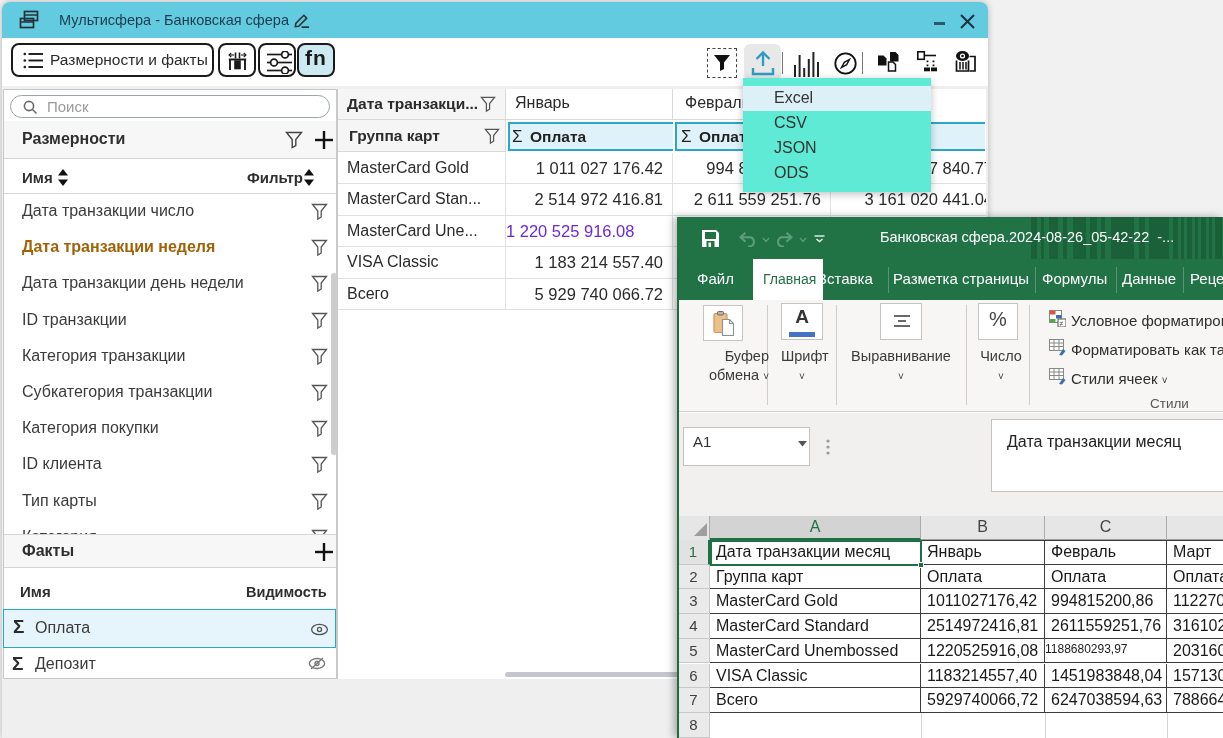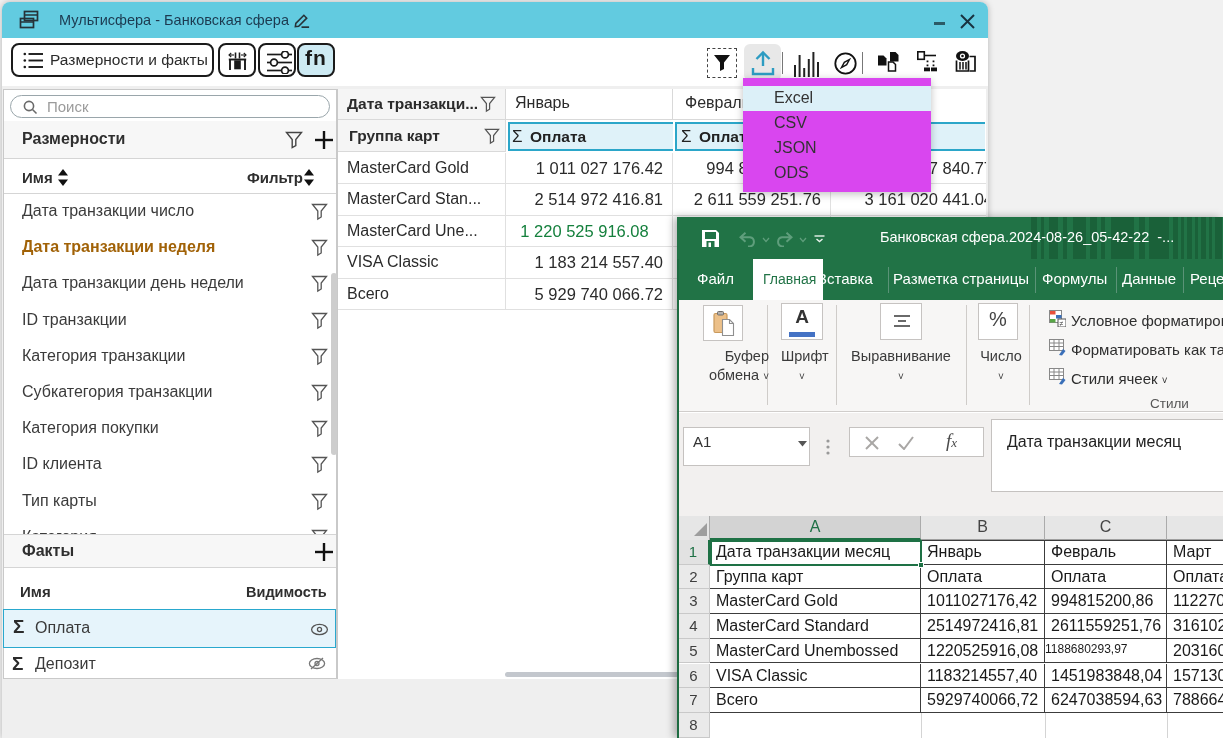--- a/index.html
+++ b/index.html
@@ -263,21 +263,21 @@
       <div class="abs" style="left:9px;top:101.4px;font-size:16px;color:#2b2b2b;">MasterCard Stan...</div>
       <div class="abs" style="left:168px;top:95.4px;width:167px;height:31.4px;border-bottom:1px solid #e0e0e0;border-right:1px solid #e0e0e0;"></div>
       <div class="abs" style="left:168px;top:101.4px;width:157px;font-size:16.5px;color:#2b2b2b;text-align:right;">2 514 972 416.81</div>
       <div class="abs" style="left:335px;top:95.4px;width:158px;height:31.4px;border-bottom:1px solid #e0e0e0;border-right:1px solid #e0e0e0;"></div>
       <div class="abs" style="left:335px;top:101.4px;width:148px;font-size:16.5px;color:#2b2b2b;text-align:right;">2 611 559 251.76</div>
       <div class="abs" style="left:493px;top:95.4px;width:160px;height:31.4px;border-bottom:1px solid #e0e0e0;"></div>
       <div class="abs" style="left:493px;top:101.4px;width:162px;font-size:16.5px;color:#2b2b2b;text-align:right;">3 161 020 441.04</div>
       <div class="abs" style="left:0;top:126.8px;width:168px;height:31.4px;border-bottom:1px solid #e0e0e0;border-right:1px solid #e0e0e0;"></div>
       <div class="abs" style="left:9px;top:132.8px;font-size:16px;color:#2b2b2b;">MasterCard Une...</div>
       <div class="abs" style="left:168px;top:126.8px;width:167px;height:31.4px;border-bottom:1px solid #e0e0e0;border-right:1px solid #e0e0e0;"></div>
-      <div class="abs" style="left:168px;top:132.8px;width:157px;font-size:16.5px;color:#15803d;text-align:center;">1 220 525 916.08</div>
+      <div class="abs" style="left:168px;top:132.8px;width:157px;font-size:16.5px;color:#6d28d9;text-align:left;">1 220 525 916.08</div>
       <div class="abs" style="left:335px;top:126.8px;width:158px;height:31.4px;border-bottom:1px solid #e0e0e0;border-right:1px solid #e0e0e0;"></div>
       <div class="abs" style="left:335px;top:132.8px;width:148px;font-size:16.5px;color:#2b2b2b;text-align:right;">1 188 680 293.97</div>
       <div class="abs" style="left:493px;top:126.8px;width:160px;height:31.4px;border-bottom:1px solid #e0e0e0;"></div>
       <div class="abs" style="left:493px;top:132.8px;width:162px;font-size:16.5px;color:#2b2b2b;text-align:right;">2 031 601 234.56</div>
       <div class="abs" style="left:0;top:158.2px;width:168px;height:31.4px;border-bottom:1px solid #e0e0e0;border-right:1px solid #e0e0e0;"></div>
       <div class="abs" style="left:9px;top:164.2px;font-size:16px;color:#2b2b2b;">VISA Classic</div>
       <div class="abs" style="left:168px;top:158.2px;width:167px;height:31.4px;border-bottom:1px solid #e0e0e0;border-right:1px solid #e0e0e0;"></div>
       <div class="abs" style="left:168px;top:164.2px;width:157px;font-size:16.5px;color:#2b2b2b;text-align:right;">1 183 214 557.40</div>
       <div class="abs" style="left:335px;top:158.2px;width:158px;height:31.4px;border-bottom:1px solid #e0e0e0;border-right:1px solid #e0e0e0;"></div>
       <div class="abs" style="left:335px;top:164.2px;width:148px;font-size:16.5px;color:#2b2b2b;text-align:right;">1 451 983 848.04</div>
@@ -289,21 +289,21 @@
       <div class="abs" style="left:168px;top:195.6px;width:157px;font-size:16.5px;color:#2b2b2b;text-align:right;">5 929 740 066.72</div>
       <div class="abs" style="left:335px;top:189.6px;width:158px;height:31.4px;border-bottom:1px solid #e0e0e0;border-right:1px solid #e0e0e0;"></div>
       <div class="abs" style="left:335px;top:195.6px;width:148px;font-size:16.5px;color:#2b2b2b;text-align:right;">6 247 038 594.63</div>
       <div class="abs" style="left:493px;top:189.6px;width:160px;height:31.4px;border-bottom:1px solid #e0e0e0;"></div>
       <div class="abs" style="left:493px;top:195.6px;width:162px;font-size:16.5px;color:#2b2b2b;text-align:right;">7 886 642 583.26</div>
     </div>
 
   <div class="abs" style="left:503px; top:670px; width:180px; height:5px; background:#c3c7cd; border-radius:3px;"></div>
 </div>
 
-<div class="abs" style="left:743px; top:78px; width:188px; height:114px; background:#d946ef; box-shadow:0 2px 8px rgba(0,0,0,0.25); z-index:40;">
+<div class="abs" style="left:743px; top:78px; width:188px; height:114px; background:#5eead4; box-shadow:0 2px 8px rgba(0,0,0,0.25); z-index:40;">
   <div class="abs" style="left:0; top:8px; width:188px; height:25px; background:#dcf0f8;"></div>
   <div class="abs" style="left:31px; top:11px; font-size:16px; color:#333;">Excel</div>
   <div class="abs" style="left:31px; top:36px; font-size:16px; color:#333;">CSV</div>
   <div class="abs" style="left:31px; top:61px; font-size:16px; color:#333;">JSON</div>
   <div class="abs" style="left:31px; top:86px; font-size:16px; color:#333;">ODS</div>
 </div>
 
 <div class="abs" id="excel" style="left:677px; top:217px; width:546px; height:521px; background:#fff; box-shadow:-3px 0 8px rgba(0,0,0,0.3); z-index:50; overflow:hidden;">
 
   <div class="abs" style="left:0; top:0; width:546px; height:42px; background:#217346;"></div>
@@ -437,30 +437,20 @@
     <div class="abs" style="left:9px; top:5px; font-size:15px; color:#333;">A1</div>
     <svg class="abs" style="left:114px; top:13px;" width="9" height="6" viewBox="0 0 9 6">
         <path d="M0 0 L9 0 L4.5 5.5 Z" fill="#555"></path>
       </svg>
   </div>
   <svg class="abs" style="left:149px; top:222px;" width="4" height="16" viewBox="0 0 4 16">
     <circle cx="2" cy="2" r="1.6" fill="#999"></circle>
       <circle cx="2" cy="8" r="1.6" fill="#999"></circle>
       <circle cx="2" cy="14" r="1.6" fill="#999"></circle>
   </svg>
-  <div class="abs" style="left:172px; top:210px; width:135px; height:30px; background:#fff; border:1px solid #c5c2c0;">
-    <svg class="abs" style="left:15px; top:8px;" width="14" height="14" viewBox="0 0 14 14">
-      <line x1="1" y1="1" x2="13" y2="13" stroke="#a9a7a5" stroke-width="2"></line>
-      <line x1="13" y1="1" x2="1" y2="13" stroke="#a9a7a5" stroke-width="2"></line>
-    </svg>
-    <svg class="abs" style="left:48px; top:8px;" width="16" height="14" viewBox="0 0 16 14">
-      <path d="M1 8 L6 13 L15 1" fill="none" stroke="#a9a7a5" stroke-width="2"></path>
-    </svg>
-    <div class="abs" style="left:96px; top:2px; font-size:19px; font-style:italic; font-family:'Liberation Serif',serif; color:#4a4a4a;">f<span style="font-size:13px;">x</span></div>
-  </div>
   <div class="abs" style="left:314px; top:202px; width:232px; height:73px; background:#fff; border:1px solid #c5c2c0; border-right:none;">
     <div class="abs" style="left:15px; top:13px; font-size:16px; color:#222;">Дата транзакции месяц</div>
   </div>
 
   <div class="abs" id="sheet" style="left:0; top:299px; width:546px; height:222px; background:#fff;">
       <div class="abs" style="left:0;top:0;width:546px;height:24px;background:#e6e6e6;border-bottom:1px solid #9f9f9f;"></div>
       <div class="abs" style="left:1px;top:0;width:32px;height:24px;background:#e6e6e6;border-right:1px solid #ababab;"></div>
       <svg class="abs" style="left:16px;top:6px;" width="15" height="15" viewBox="0 0 15 15">
         <path d="M14 1 L14 14 L1 14 Z" fill="#9e9e9e"></path>
       </svg>

